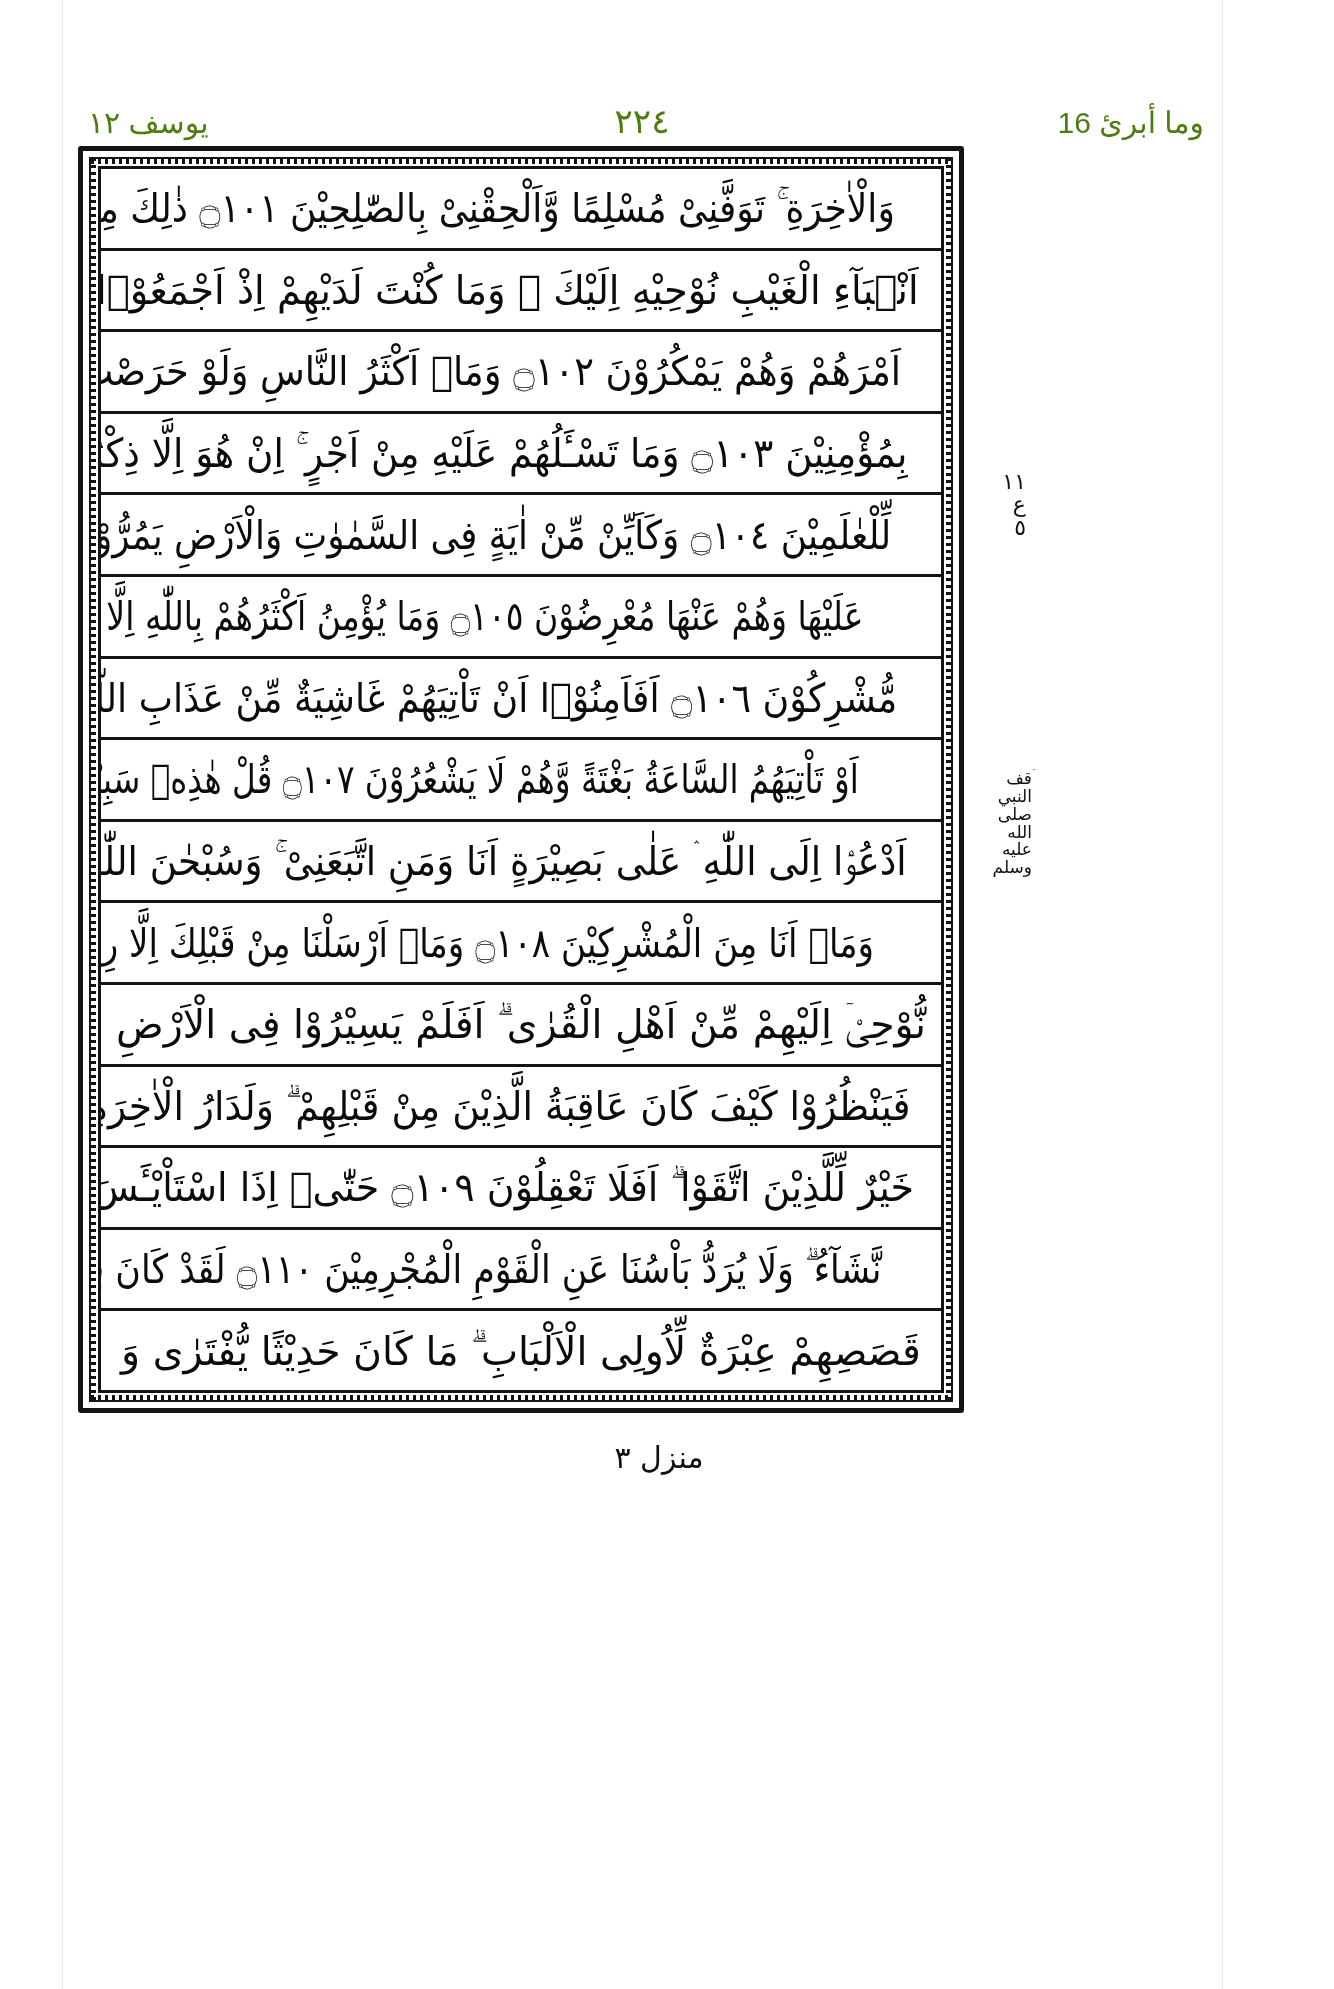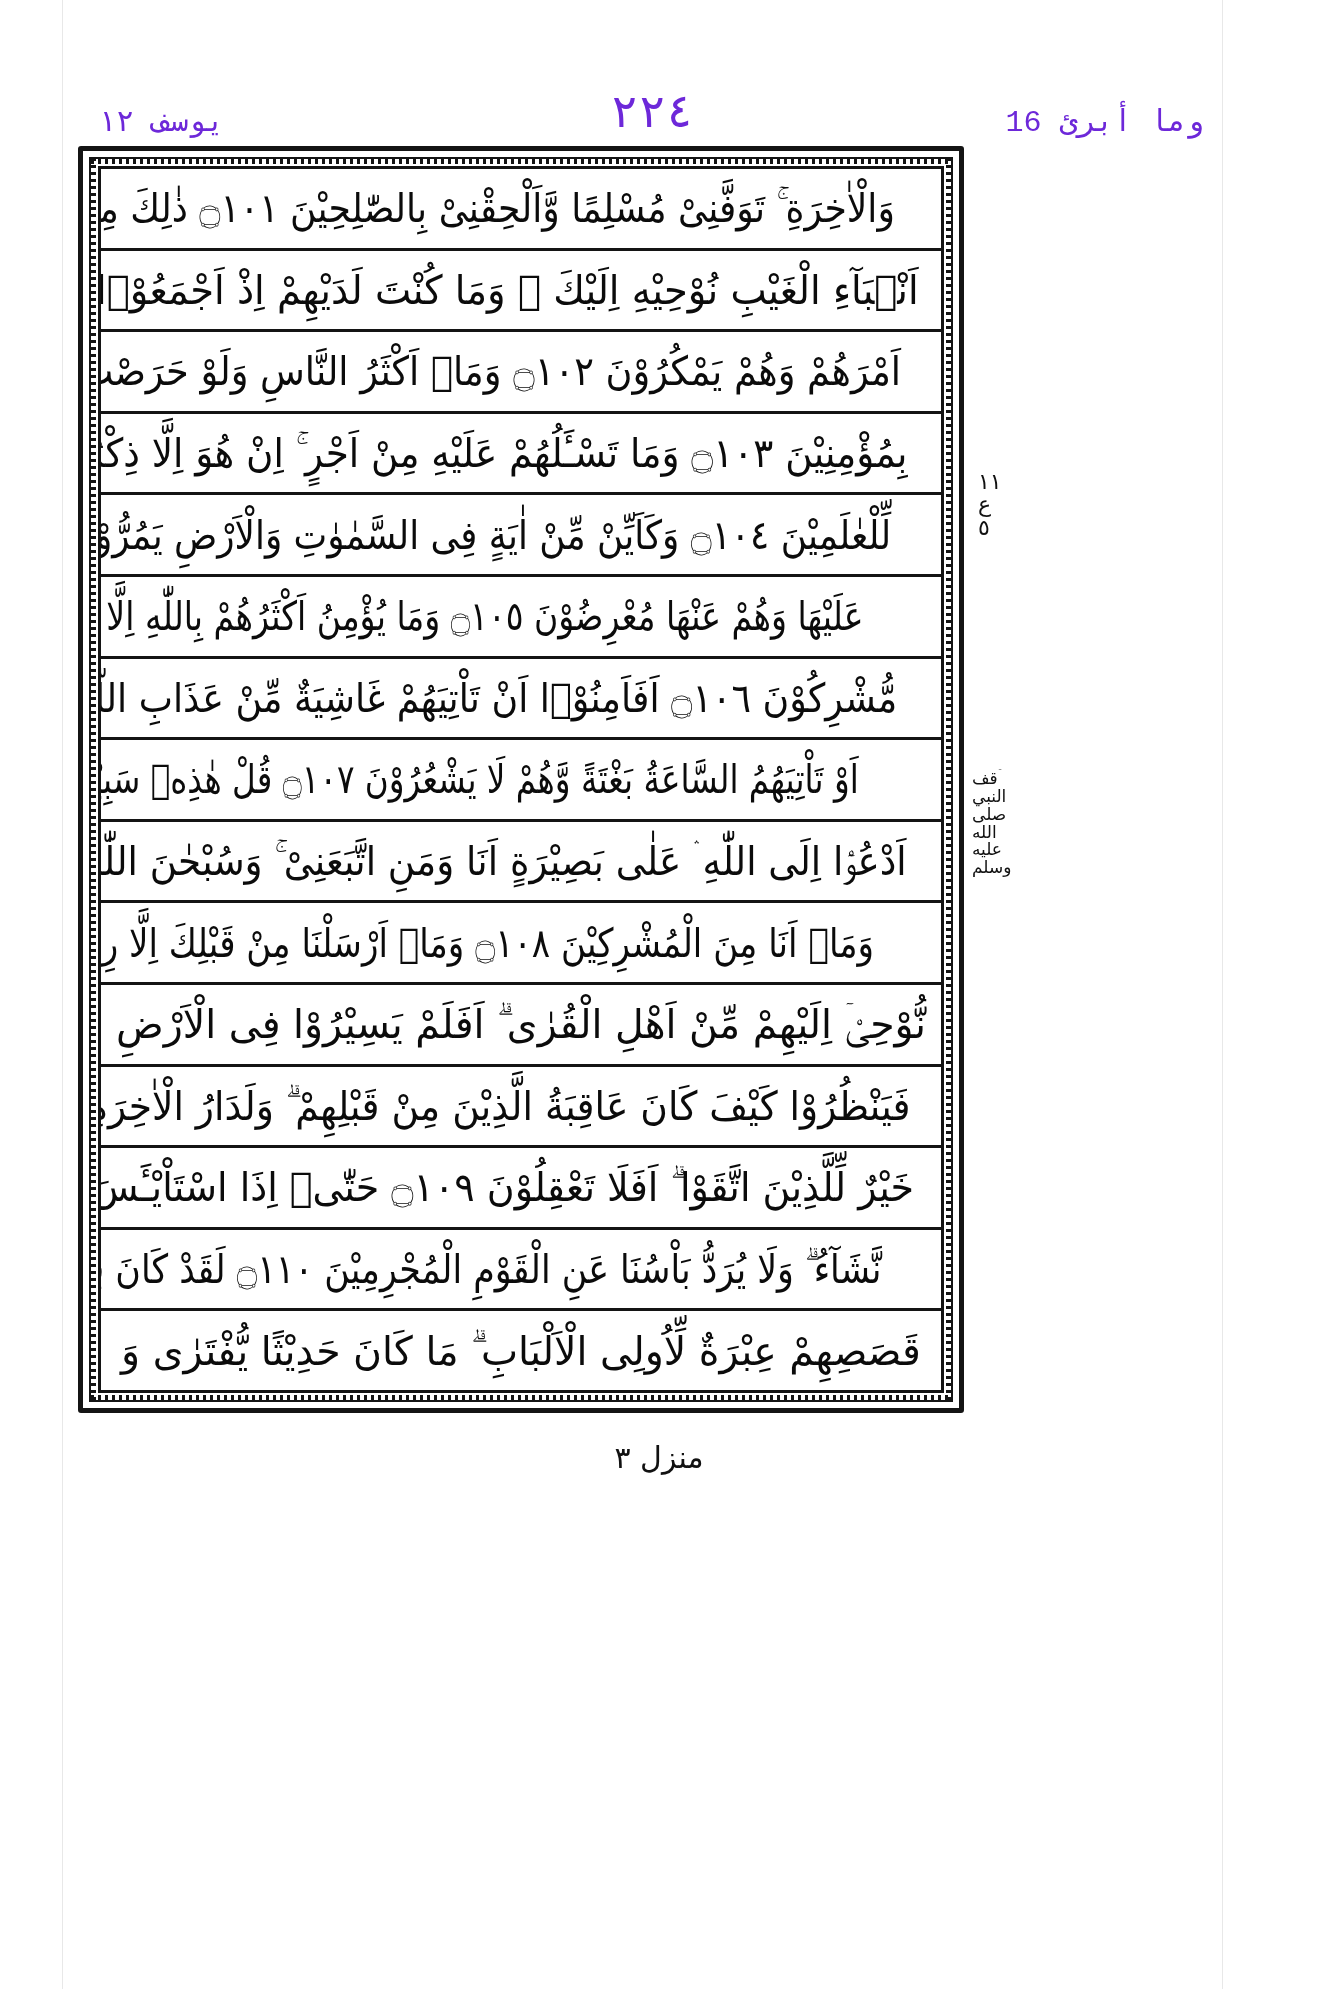--- a/index.html
+++ b/index.html
@@ -14,32 +14,31 @@
   .scan-edge-left{position:absolute;left:62px;top:0;width:1px;height:1989px;background:#e8e8e8;}
   .scan-edge-right{position:absolute;left:1222px;top:0;width:1px;height:1989px;background:#e8e8e8;}
 
   
   .header{
     position:absolute;left:62px;top:78px;width:1160px;height:60px;
     display:flex;align-items:flex-end;justify-content:space-between;
     direction:rtl;
   }
   .hdr-item{
-    font-family:Liberation Mono, monospace;
+    font-family:Liberation Sans, sans-serif;
     font-size:30px;
-    color:#6d28d9;
+    color:#4d7c0f;
     line-height:1;
     white-space:nowrap;
     letter-spacing:-1px;
-    margin-left:10px;
   }
   .hdr-juz{padding-right:18px;}
   .hdr-surah{padding-left:26px;}
   .hdr-page{
-    font-size:46px;
+    font-size:34px;
     letter-spacing:1px;
     position:absolute;left:50%;transform:translateX(-50%);
     bottom:0;
   }
 
   
   .frame-outer{
     position:absolute;left:78px;top:146px;
     width:886px;height:1267px;
     border:5px solid #141414;
@@ -95,21 +94,21 @@
     box-sizing:border-box;
     transform:scaleX(1.0);
   }
 
   
   .margin-note{
     position:absolute;
     font-family:"DejaVu Sans",sans-serif;
     color:#111;
     direction:rtl;
-    text-align:left;
+    text-align:right;
     line-height:1.05;
   }
   .ruku-mark{
     left:978px;top:470px;width:48px;
     font-size:22px;
   }
   .ruku-mark span{display:block;}
   .sajda-note{
     left:972px;top:770px;width:60px;
     font-size:17px;

